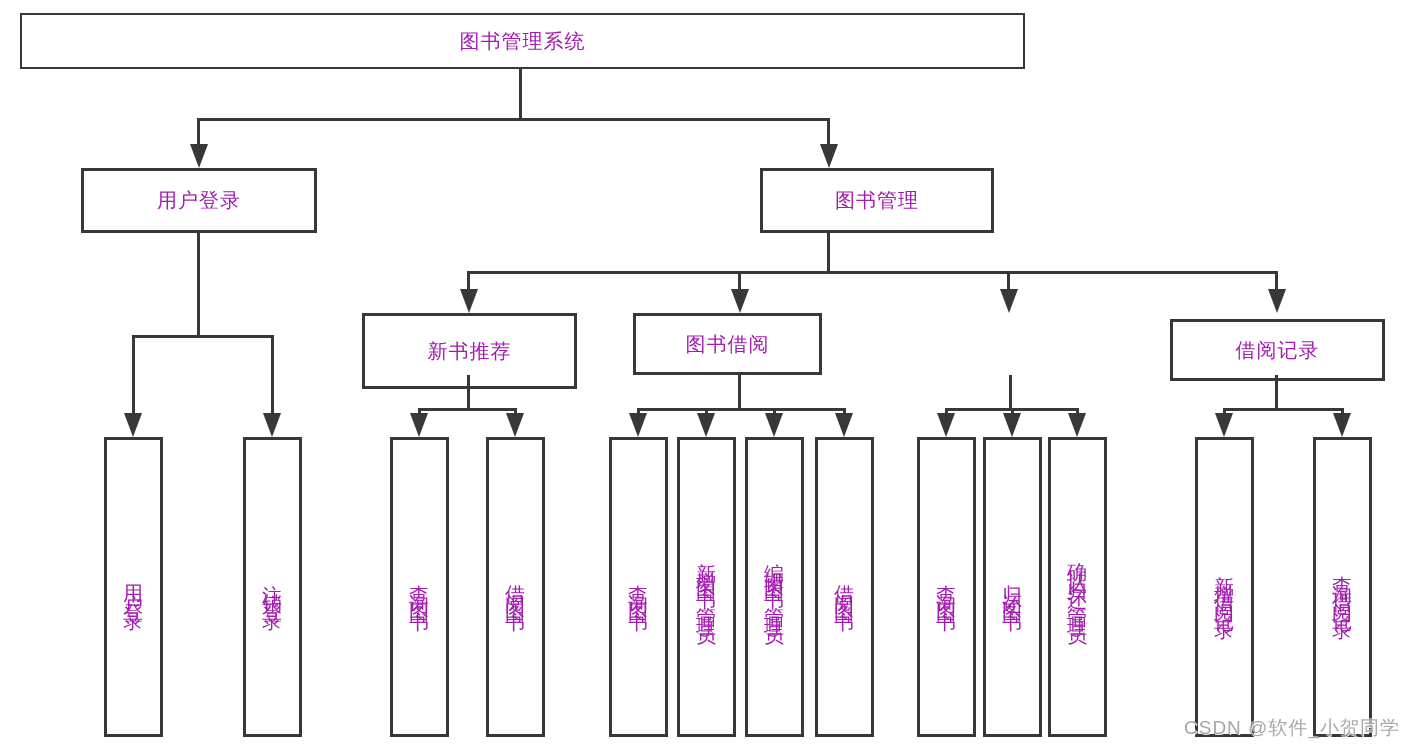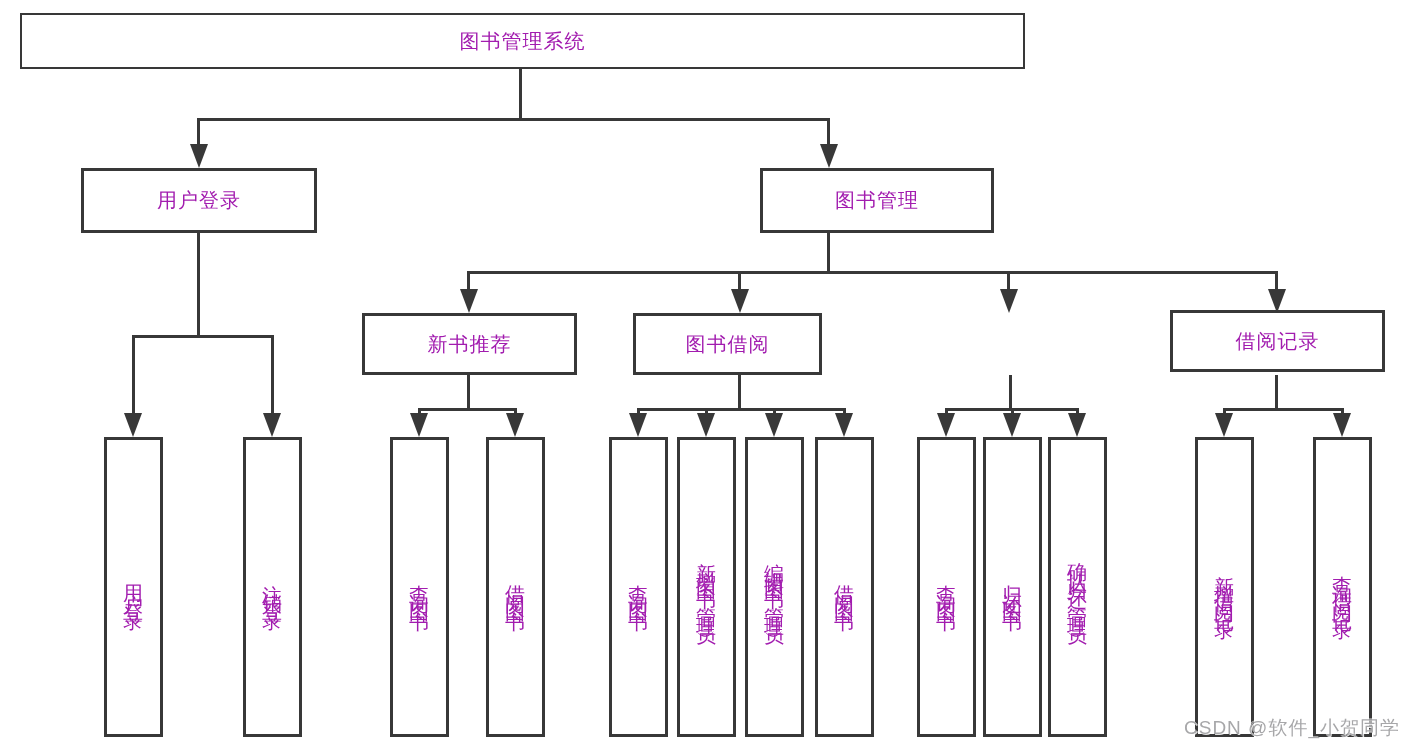--- a/index.html
+++ b/index.html
@@ -39,30 +39,30 @@
   </div>
 
   <div class="box" style="left:81px;top:168px;width:236px;height:65px;">
     <span>用户登录</span>
   </div>
 
   <div class="box" style="left:712px;top:168px;width:234px;height:65px;margin-left:48px;">
     <span>图书管理</span>
   </div>
 
-  <div class="box" style="left:362px;top:313px;width:215px;height:62px;">
+  <div class="box" style="left:362px;top:313px;width:215px;height:76px;">
     <span>新书推荐</span>
   </div>
 
   <div class="box" style="left:633px;top:313px;width:189px;height:62px;">
     <span>图书借阅</span>
   </div>
 
 
-  <div class="box" style="left:1170px;top:310px;width:215px;height:62px;">
+  <div class="box" style="left:1170px;top:319px;width:215px;height:62px;">
     <span>借阅记录</span>
   </div>
 
   <div class="box leaf" style="left:104px;top:437px;width:59px;height:300px;">
     <span>用户登录</span>
   </div>
   <div class="box leaf" style="left:243px;top:437px;width:59px;height:300px;">
     <span>注销登录</span>
   </div>
 

